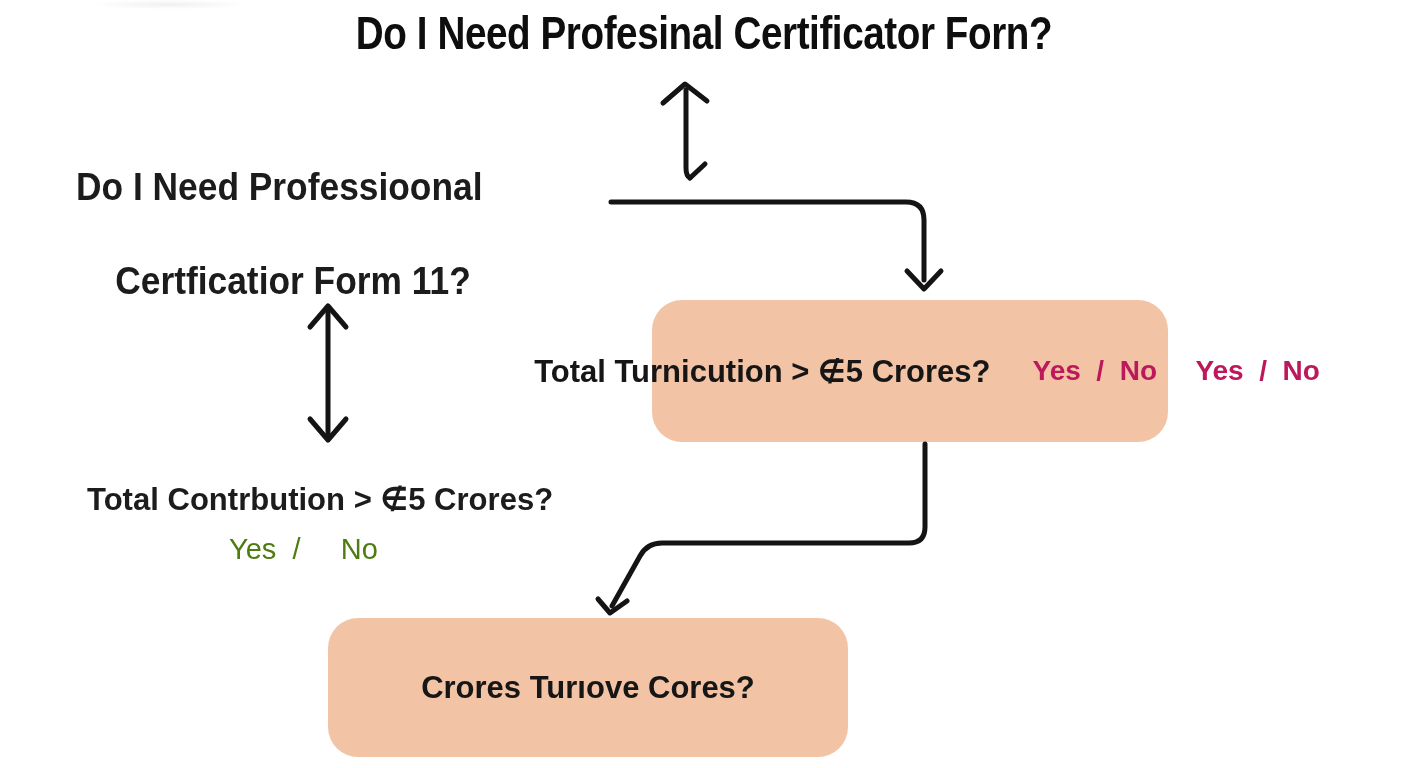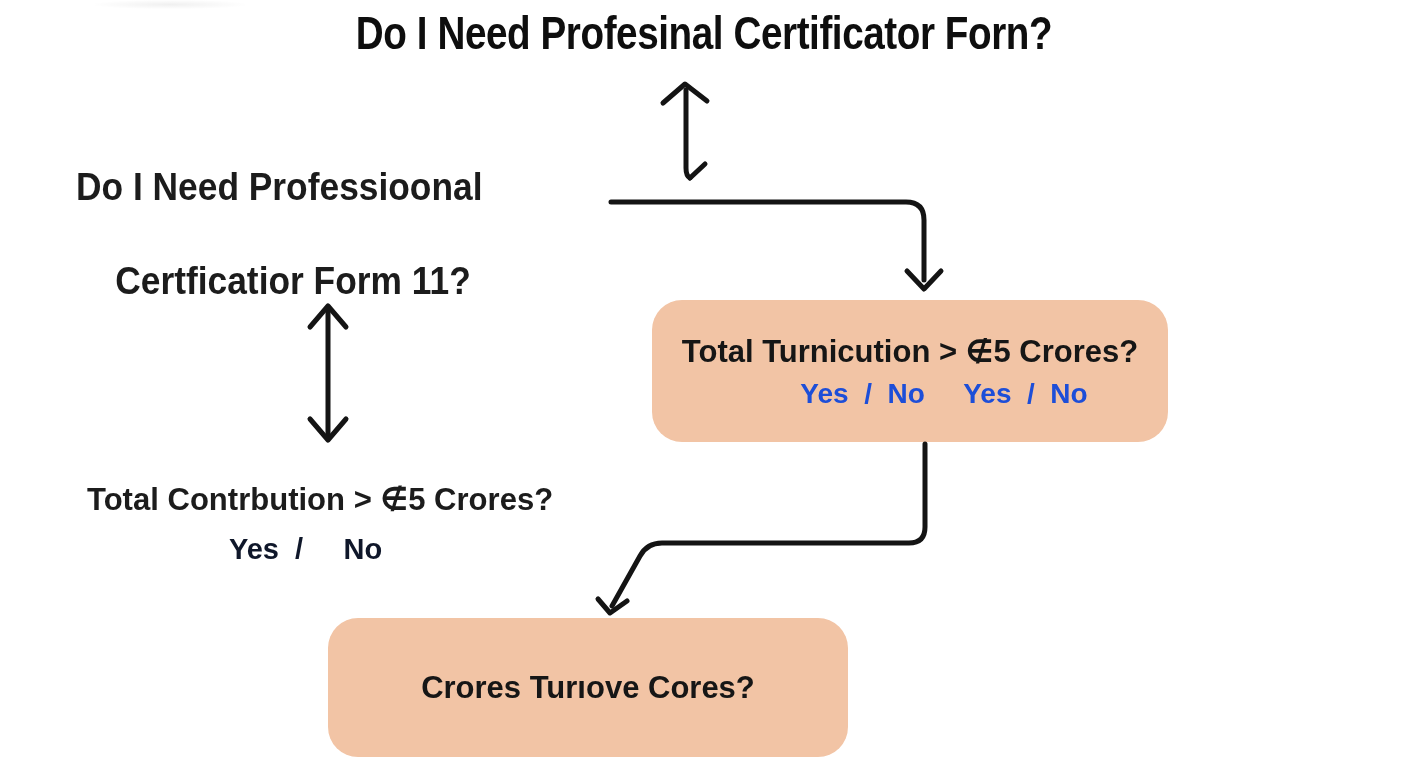--- a/index.html
+++ b/index.html
@@ -29,36 +29,36 @@
   }
   
   .left-q{
     position:absolute;left:87px;top:480px;
     font-size:32px;font-weight:bold;color:#1c1c1c;
     transform:scaleX(0.97);transform-origin:0 0;
     white-space:pre;
   }
   .left-opts{
     position:absolute;left:229px;top:533px;
-    font-size:29px;font-weight:700;color:#0f172a;
+    font-size:29px;font-weight:400;color:#4d7c0f;
     white-space:pre;
   }
   
   .dbox{
     position:absolute;
     background:#f2c4a5;
     border-radius:30px;
-    display:flex;flex-direction:column;align-items:center;justify-content:center;
+    display:flex;flex-direction:row;align-items:center;justify-content:center;
     gap:8px;
   }
   .dbox .q{
     font-size:31px;font-weight:bold;color:#161616;white-space:pre;
   }
   .dbox .opts{
-    font-size:28px;font-weight:600;color:#1d4ed8;white-space:pre;
+    font-size:28px;font-weight:600;color:#be185d;white-space:pre;
   }
   #box-top{left:652px;top:300px;width:516px;height:142px;}
   #box-top .opts{transform:translateX(34px);}
   #box-bottom{left:328px;top:618px;width:520px;height:139px;}
   
   #connectors{
     position:absolute;left:0;top:0;width:1408px;height:768px;
     pointer-events:none;
   }
   #connectors path{

